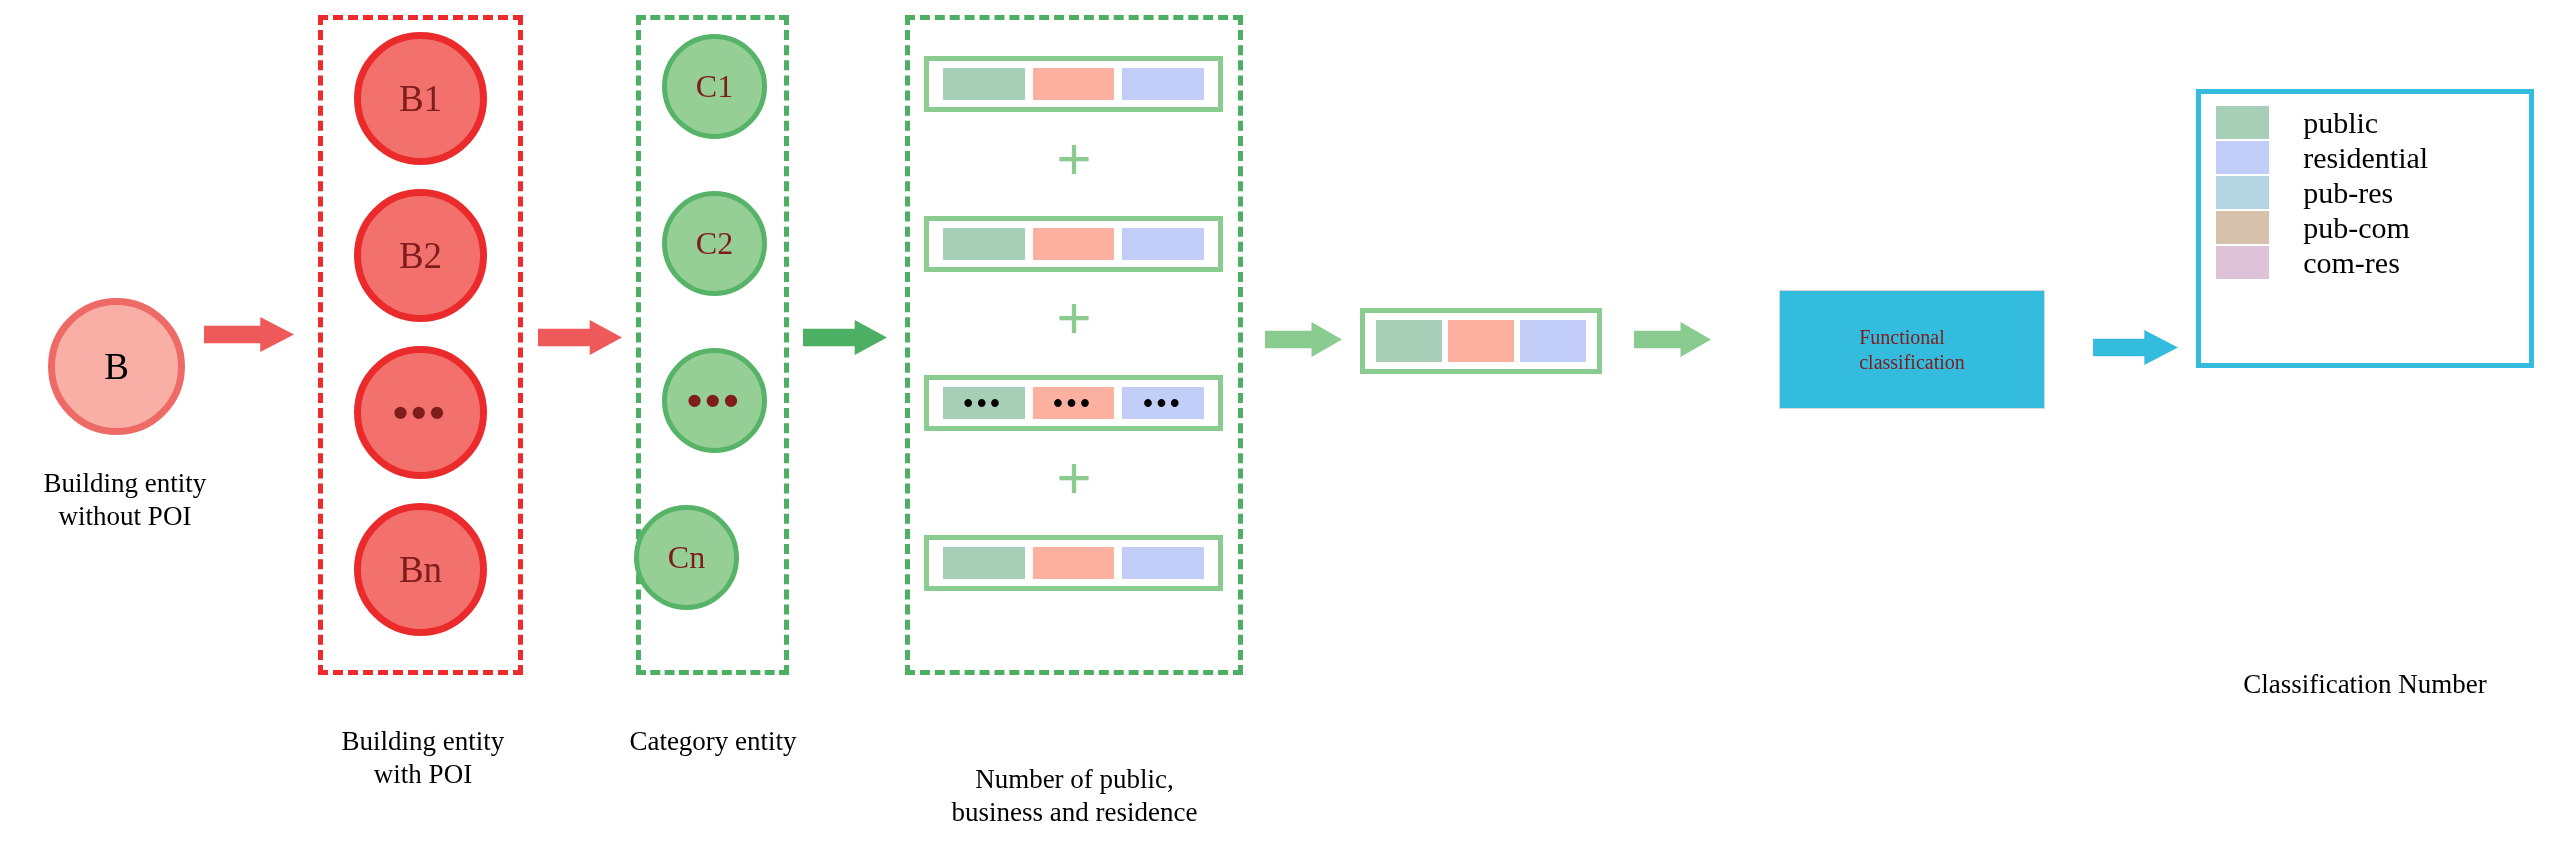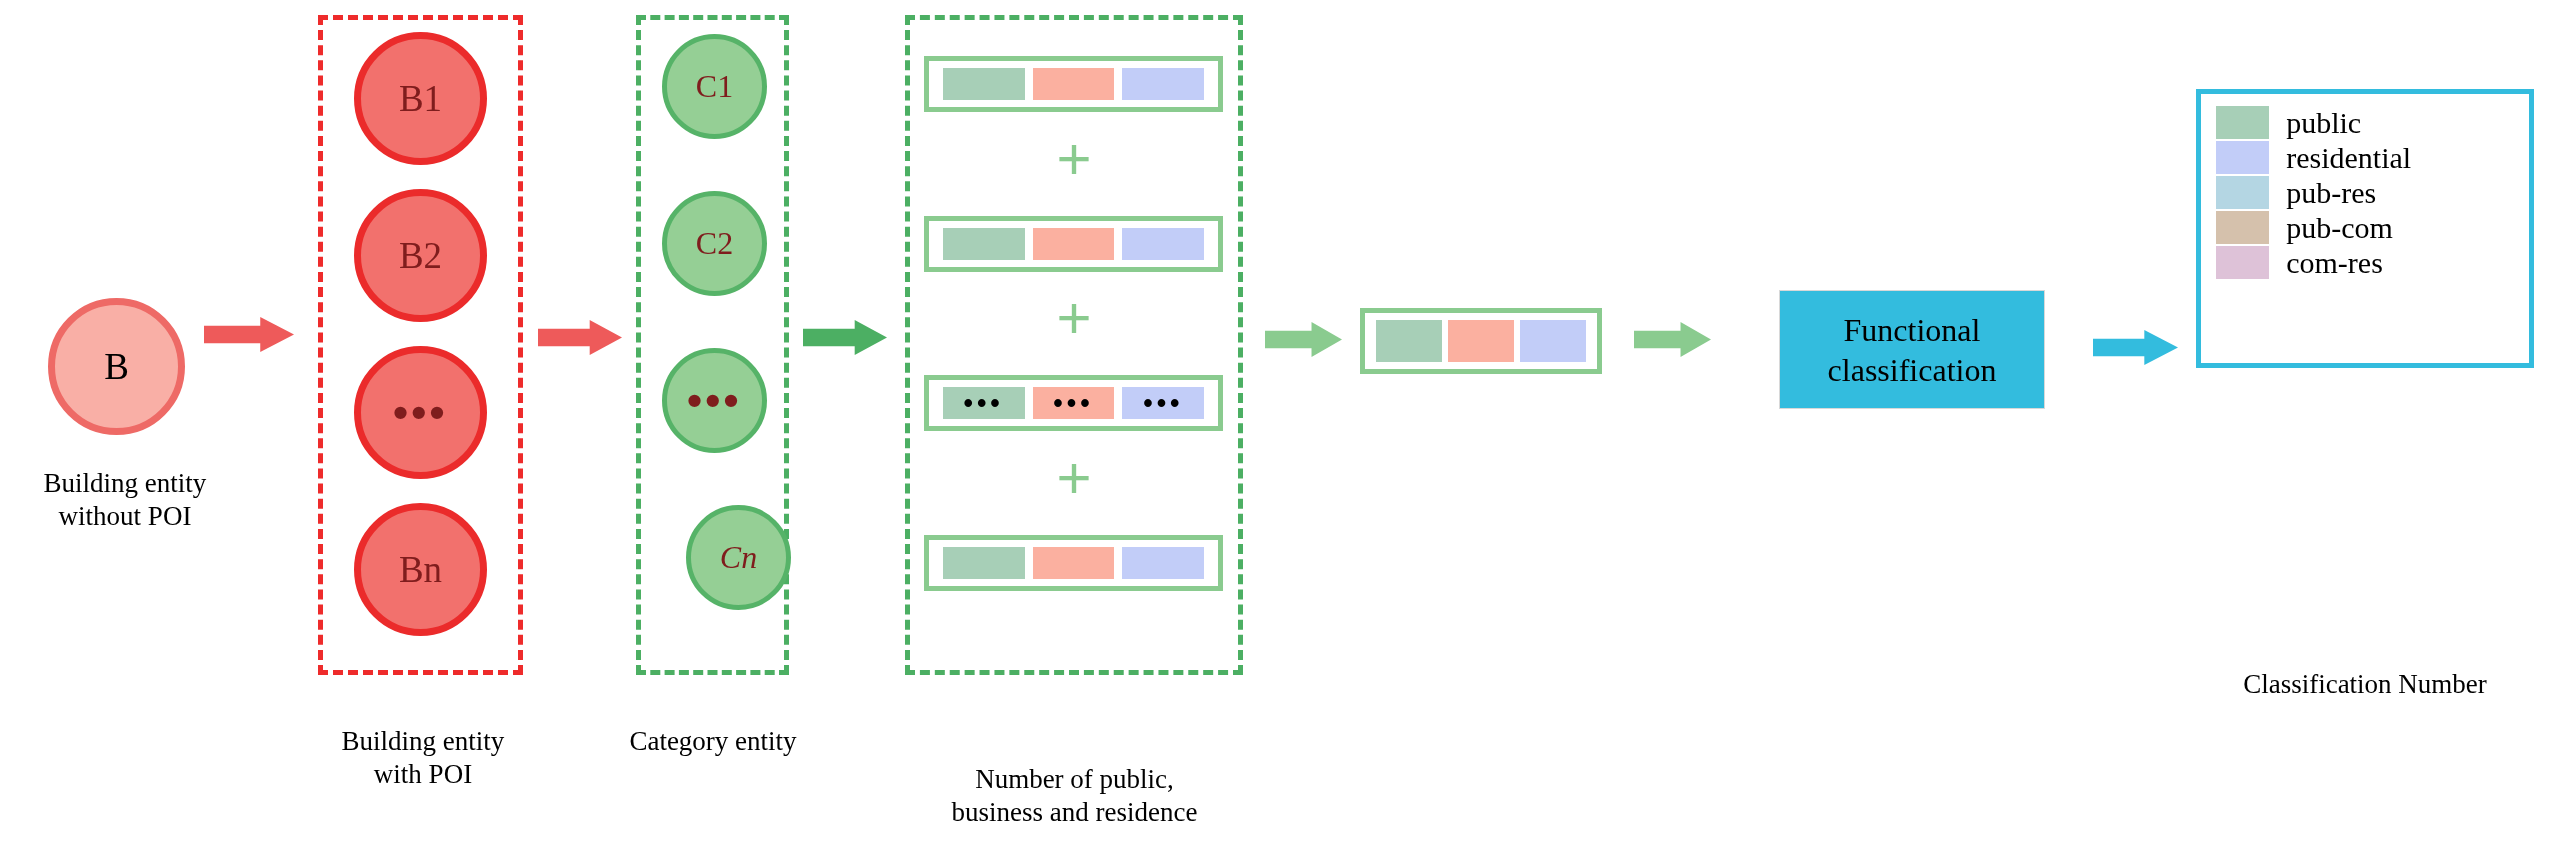--- a/index.html
+++ b/index.html
@@ -144,39 +144,40 @@
 
   
   #func-class {
     position: absolute;
     background: #33BCDE;
     border: 1.6px solid #D8D8D8;
     box-sizing: border-box;
     display: flex;
     align-items: center;
     justify-content: center;
-    text-align: center;
-    font-size: 32px;
+    text-align: left;
+    font-size: 20px;
     line-height: 1.25;
-    color: #000000;
+    color: #7f1d1d;
     white-space: pre-line;
   }
 
   
   #legend-box {
     position: absolute;
     box-sizing: border-box;
     border: 5.6px solid #33BCDE;
     background: #ffffff;
     padding: 11.3px 14.5px;
   }
   .legend-row {
     display: flex;
     align-items: center;
     height: 35px;
+    gap: 17px;
   }
   .legend-swatch {
     width: 53px;
     height: 33px;
     flex: 0 0 auto;
   }
   .legend-label {
     margin-left: 17.7px;
     font-size: 30px;
     line-height: 1;
@@ -214,21 +215,21 @@
     <polygon points="0,11 64,11 64,0 104,22 64,44 64,33 0,33" fill="#EE5A5A"></polygon>
   </svg>
 </div>
 
 <div class="dashed-box dashed-green" style="left:636px; top:14.5px; width:153px; height:660px;"></div>
 <div class="circle-node circle-green" style="left:662px; top:34px; width:105px; height:105px;">C1</div>
 <div class="circle-node circle-green" style="left:662px; top:191px; width:105px; height:105px;">C2</div>
 <div class="circle-node circle-green" style="left:662px; top:348px; width:105px; height:105px;">
   <span class="dots-glyph">•••</span>
 </div>
-<div class="circle-node circle-green" style="left:686px; top:505px; width:105px; height:105px;font-style:italic;">Cn</div>
+<div class="circle-node circle-green" style="left:634px; top:505px; width:105px; height:105px;">Cn</div>
 <div class="caption" style="left:580px; top:725px; width:266px;">Category entity</div>
 
 <div class="arrow" style="left:803px; top:320px; width:84px;">
   <svg viewBox="0 0 104 44" preserveAspectRatio="none">
     <polygon points="0,11 64,11 64,0 104,22 64,44 64,33 0,33" fill="#4CAF63"></polygon>
   </svg>
 </div>
 
 <div class="dashed-box dashed-green" style="left:905px; top:14.5px; width:338px; height:660px;"></div>
 

